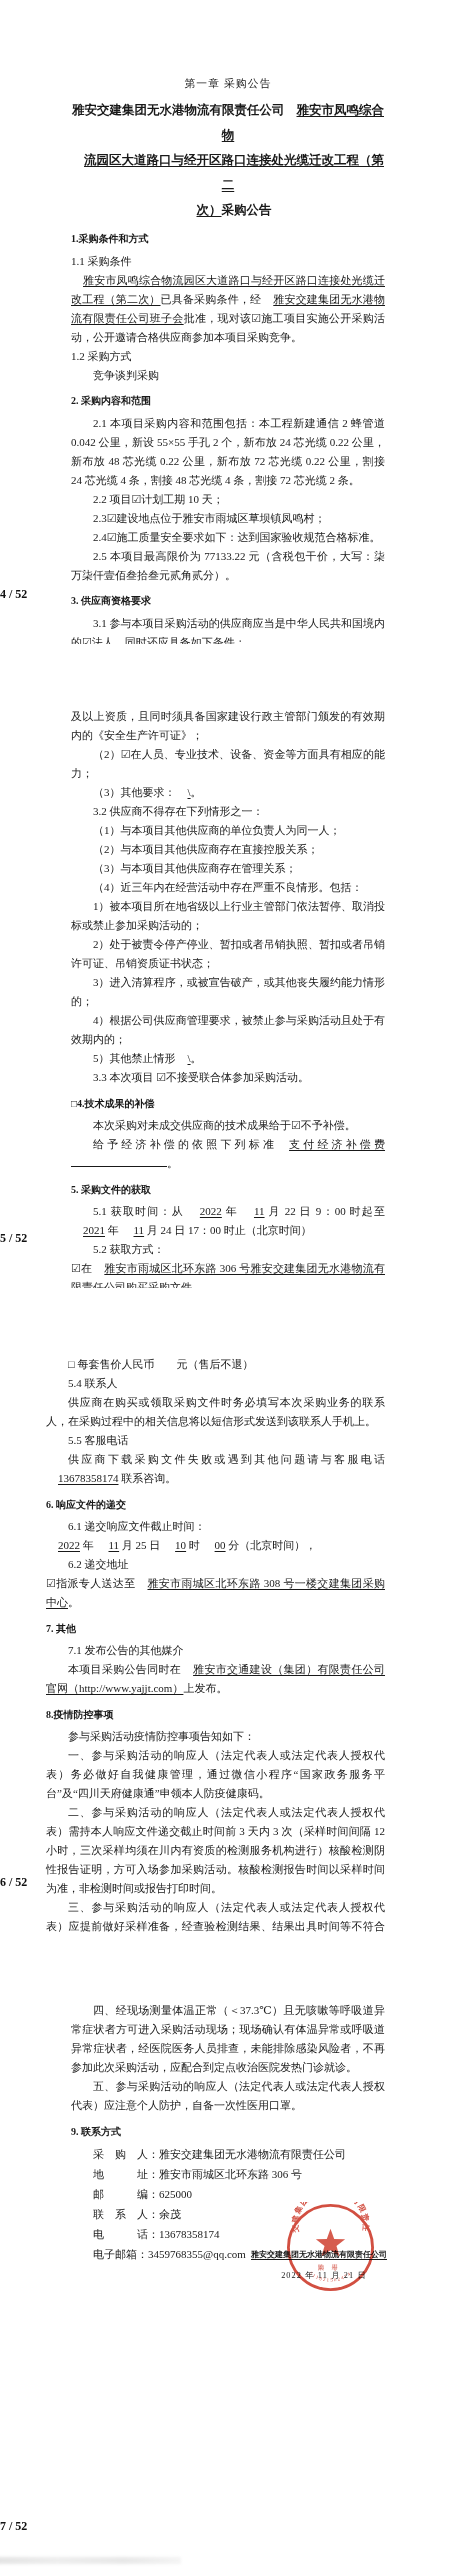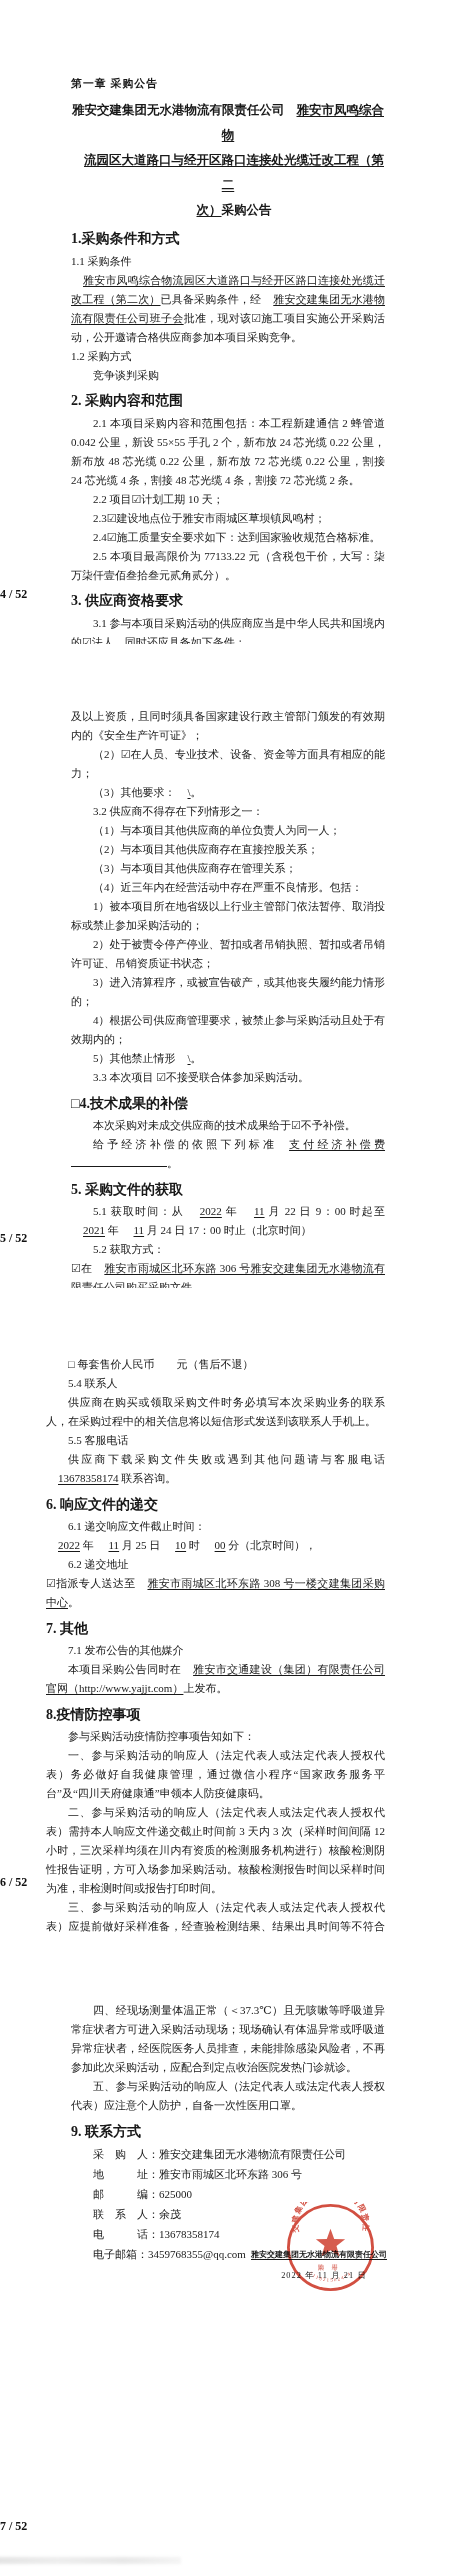--- a/index.html
+++ b/index.html
@@ -3,24 +3,24 @@
 <meta charset="utf-8">
 <style>
   html,body{margin:0;padding:0;background:#ffffff;}
   body{width:456px;font-family:"Liberation Serif","DejaVu Serif",serif;color:#191919;}
   .doc{width:456px;}
   .page{position:relative;width:456px;height:644px;overflow:hidden;background:#fff;box-sizing:border-box;padding:0 71px;}
   #page1{padding-top:75px;}
   #page2{padding-top:63px;}
   #page3{padding-top:67px;padding-left:46px;}
   #page4{padding-top:69px;}
-  .chapter{font-size:10.8px;font-weight:bold;text-align:left;line-height:16px;letter-spacing:1.1px;}
+  .chapter{font-size:10.8px;font-weight:normal;text-align:center;line-height:16px;letter-spacing:1.1px;}
   .doctitle{margin-top:6.8px;font-size:12.5px;font-weight:bold;text-align:center;}
   .tline{line-height:25px;}
-  .h{font-size:14px;font-weight:bold;line-height:15.4px;margin:8.5px 0 5.1px 0;}
+  .h{font-size:10px;font-weight:bold;line-height:15.4px;margin:8.5px 0 5.1px 0;}
   .para{font-size:11px;line-height:19px;margin:0;text-align:justify;}
   .para.ind{text-indent:2em;}
   .para.vsp{line-height:20px;}
   .u{text-decoration:underline;text-underline-offset:2.3px;text-decoration-thickness:0.6px;margin-left:12px;}
   .blank{display:inline-block;border-bottom:0.6px solid #191919;height:8px;vertical-align:baseline;}
   .pagenum{position:absolute;left:0;right:0;bottom:42px;font-size:12px;font-weight:bold;color:#111;}
   .signature{position:absolute;left:251px;top:317px;width:138px;text-align:left;}
   .sig-company{font-size:8px;font-weight:bold;text-decoration:underline;text-underline-offset:2.3px;white-space:nowrap;}
   .sig-date{font-size:8.3px;margin-top:9.7px;text-align:center;padding-left:8px;letter-spacing:1.1px;}
   .seal{position:absolute;left:285px;top:270px;width:91px;height:91px;mix-blend-mode:multiply;opacity:.9;}

